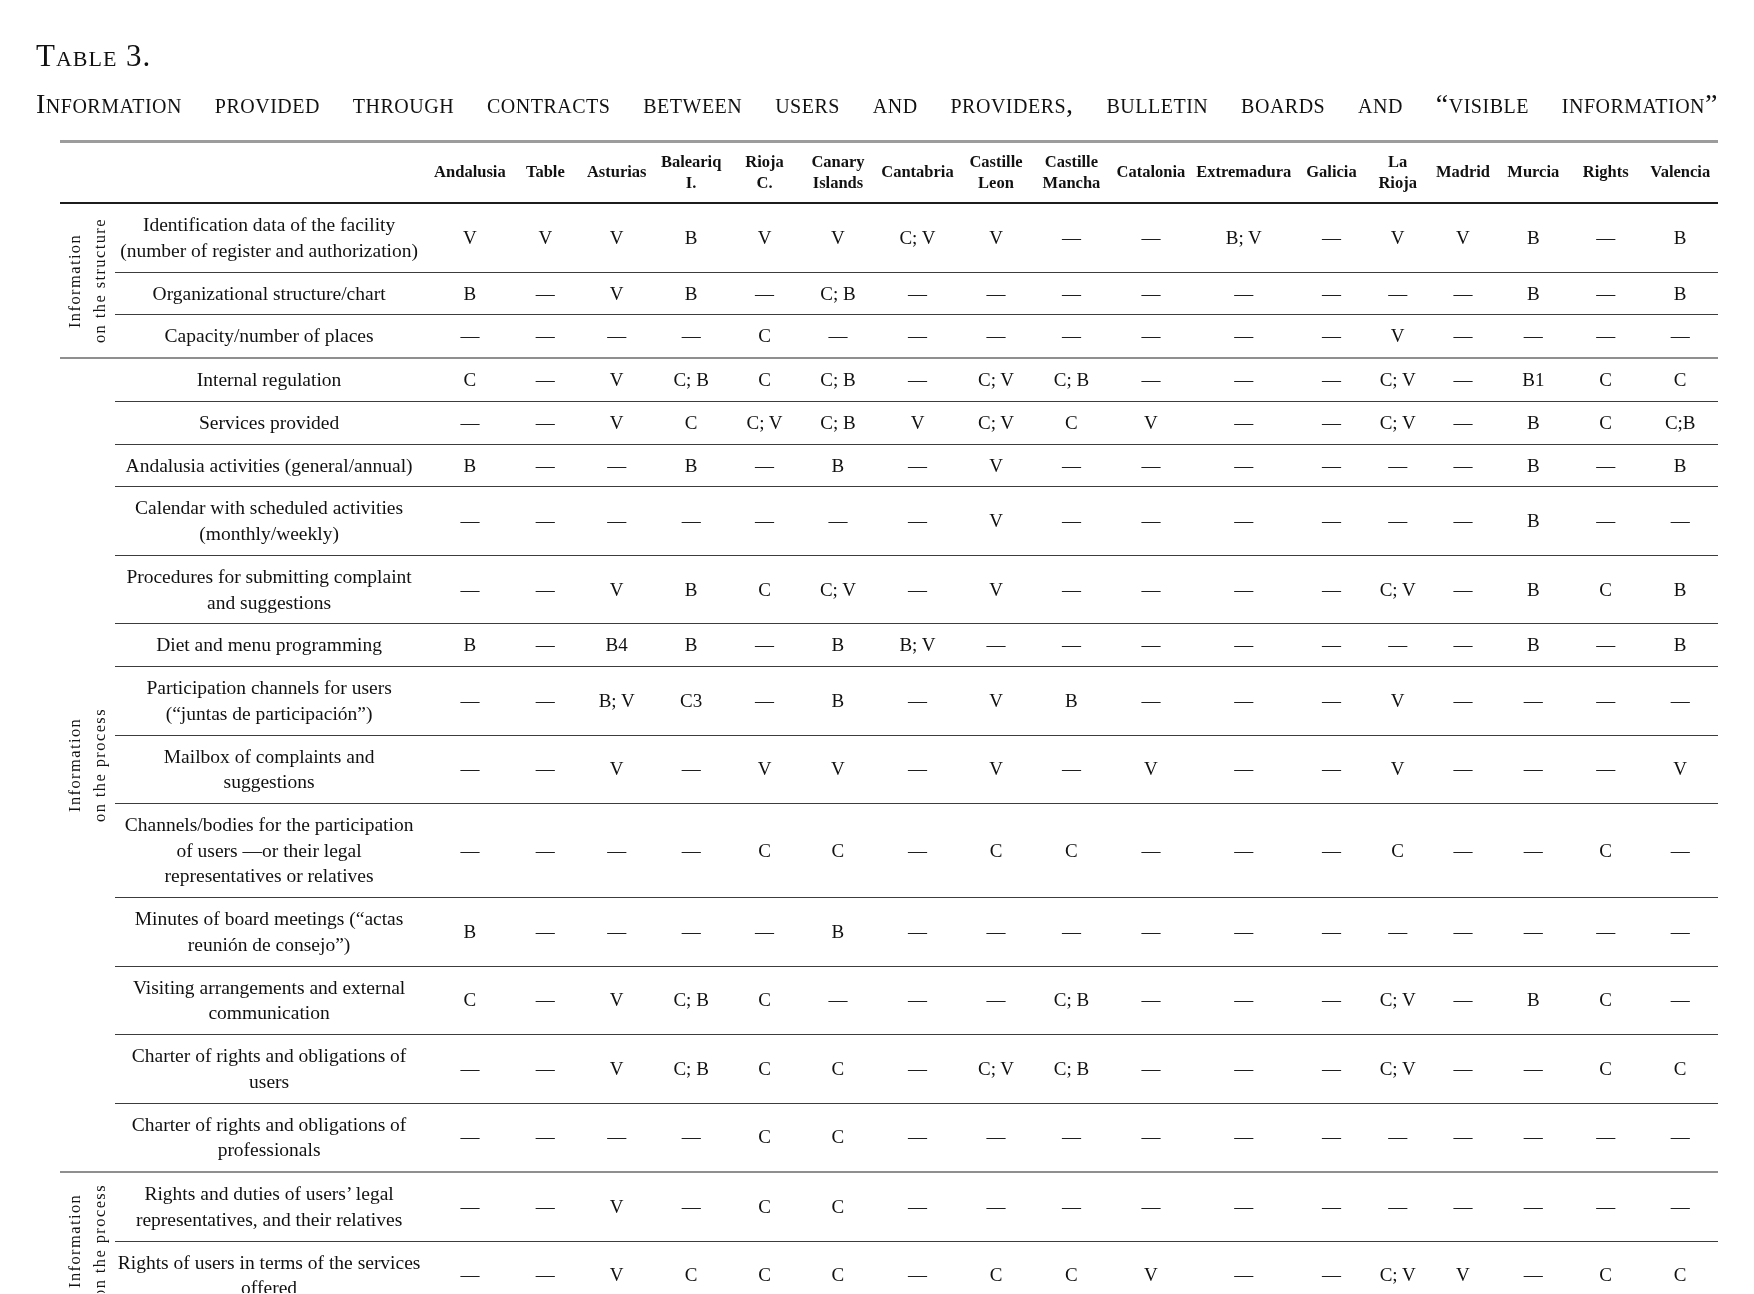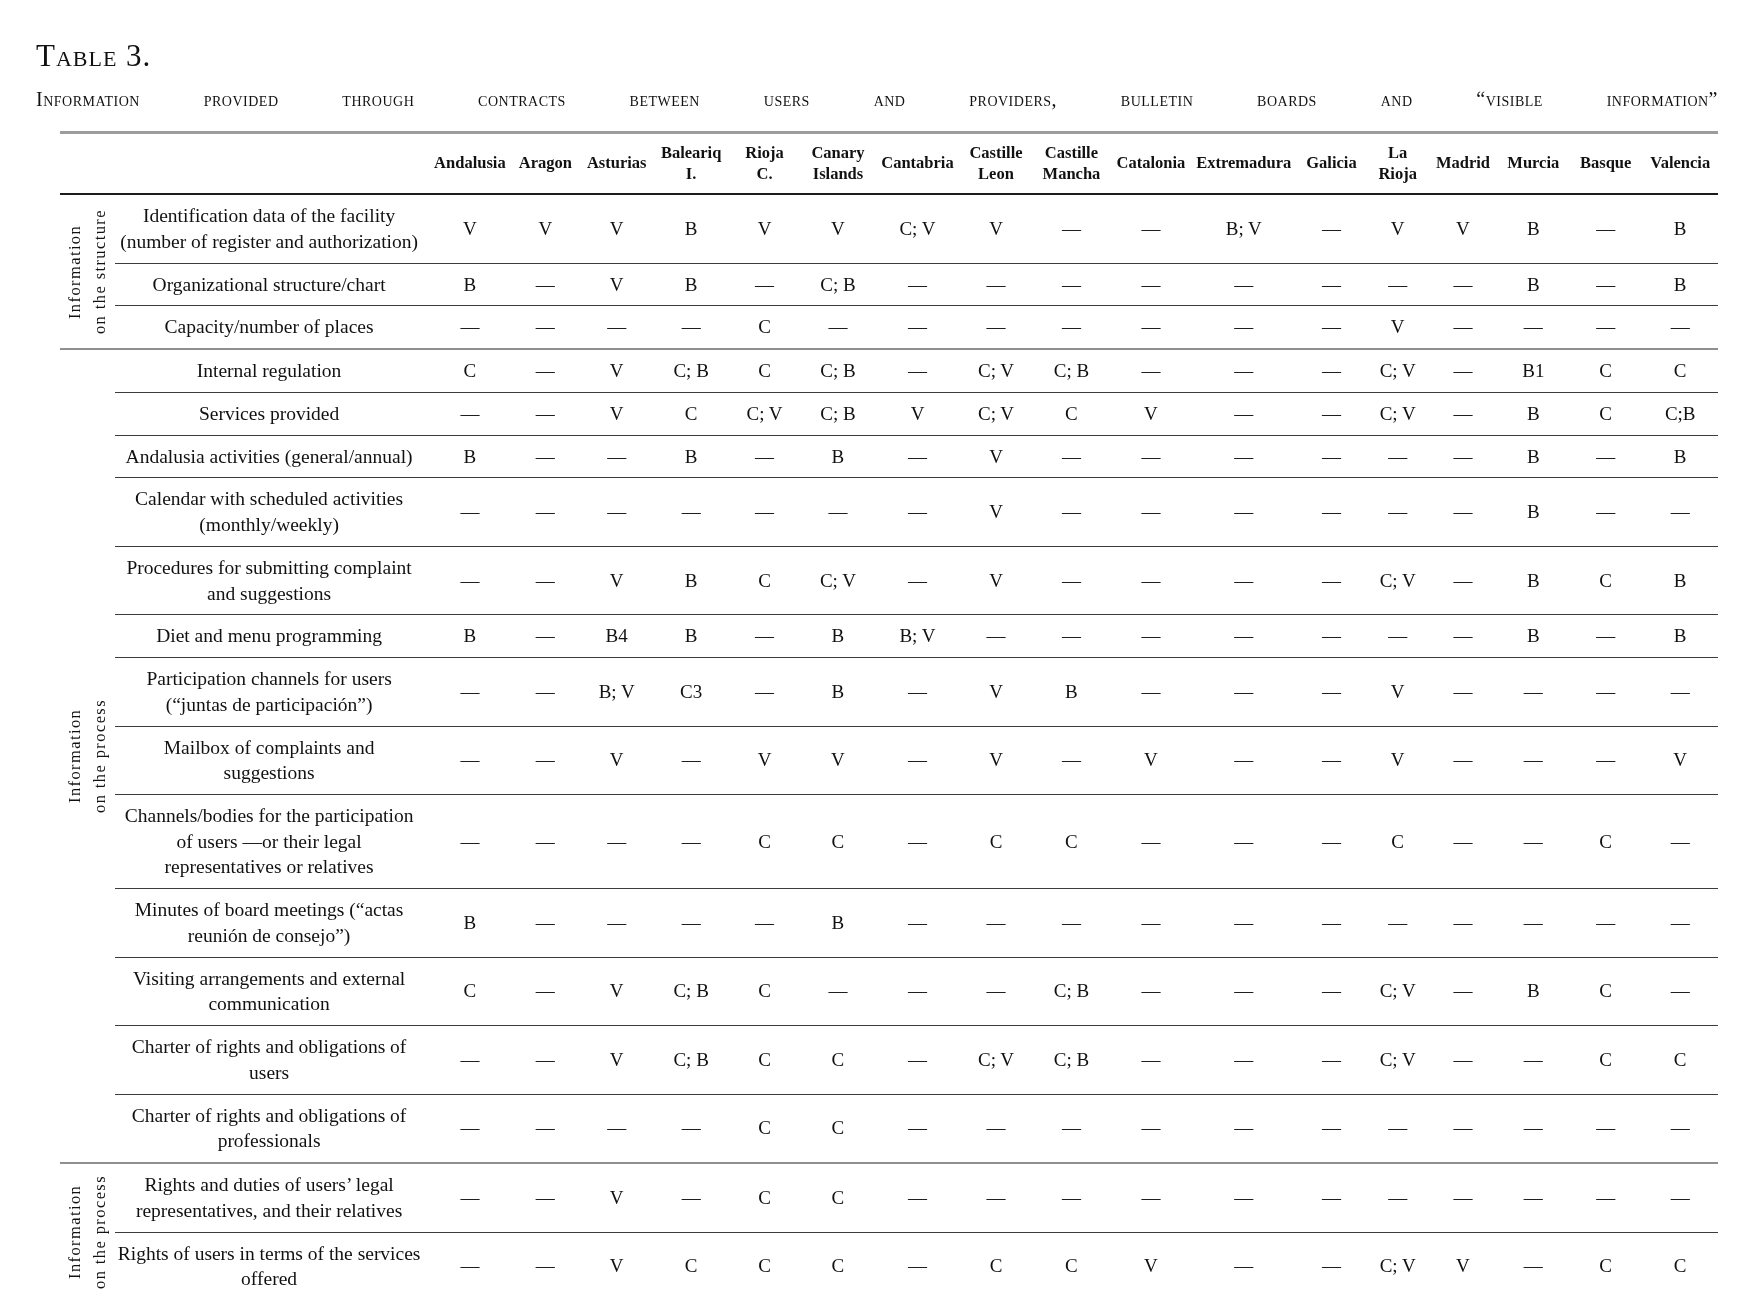--- a/index.html
+++ b/index.html
@@ -7,21 +7,21 @@
     width:1754px; height:1293px; box-sizing:border-box;
     padding:26px 36px 0 36px; background:#ffffff;
     font-family:"Liberation Serif", serif; color:#111;
     overflow:hidden;
   }
   .title {
     font-variant:small-caps; font-size:31px; letter-spacing:1px;
     margin:12px 0 0 0;
   }
   .subtitle {
-    font-variant:small-caps; font-size:20px; letter-spacing:.5px;
+    font-variant:small-caps; font-size:28px; letter-spacing:.5px;
     text-align:justify; text-align-last:justify;
     margin:14px 0 20px 0;
   }
   table.grid {
     border-collapse:collapse; table-layout:fixed;
     margin-left:24px; width:calc(100% - 24px);
     border-top:3px solid #9c9c9c;
     border-bottom:3px solid #9c9c9c;
   }
   table.grid th, table.grid td { vertical-align:middle; }
@@ -71,41 +71,41 @@
       <col style="width:60px">
         <col style="width:68px">
         <col style="width:70px">
       <col style="width:72px">
         <col style="width:74px">
     </colgroup>
     <thead>
         <tr>
           <th colspan="2"></th>
           <th>Andalusia</th>
-          <th>Aragon</th>
+          <th>Table</th>
           <th>Asturias</th>
           <th>Baleariq
 I.</th>
           <th>Rioja
 C.</th>
           <th>Canary
 Islands</th>
           <th>Cantabria</th>
           <th>Castille
 Leon</th>
           <th>Castille
 Mancha</th>
           <th>Catalonia</th>
           <th>Extremadura</th>
           <th>Galicia</th>
           <th>La
 Rioja</th>
           <th>Madrid</th>
           <th>Murcia</th>
-          <th>Basque</th>
+          <th>Rights</th>
           <th>Valencia</th>
         </tr>
       </thead>
     <tbody>
         <tr class="gfirst">
           <th class="groupcell" rowspan="3">
             <div class="grouplabel">Information
 on the structure</div>
           </th>
           <th class="rowlabel">Identification data of the facility (number of register and authorization)</th>

